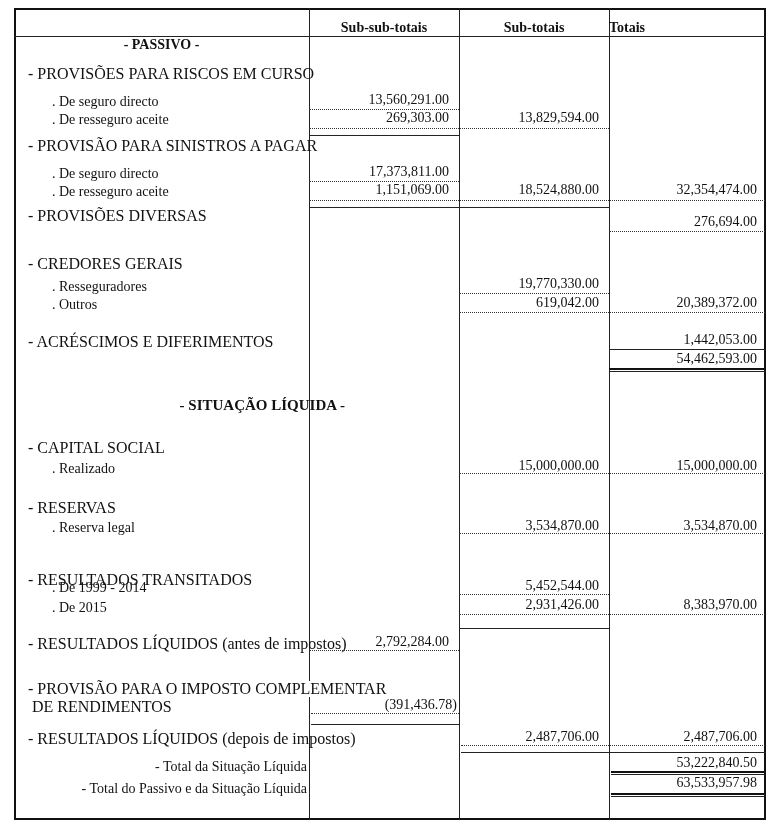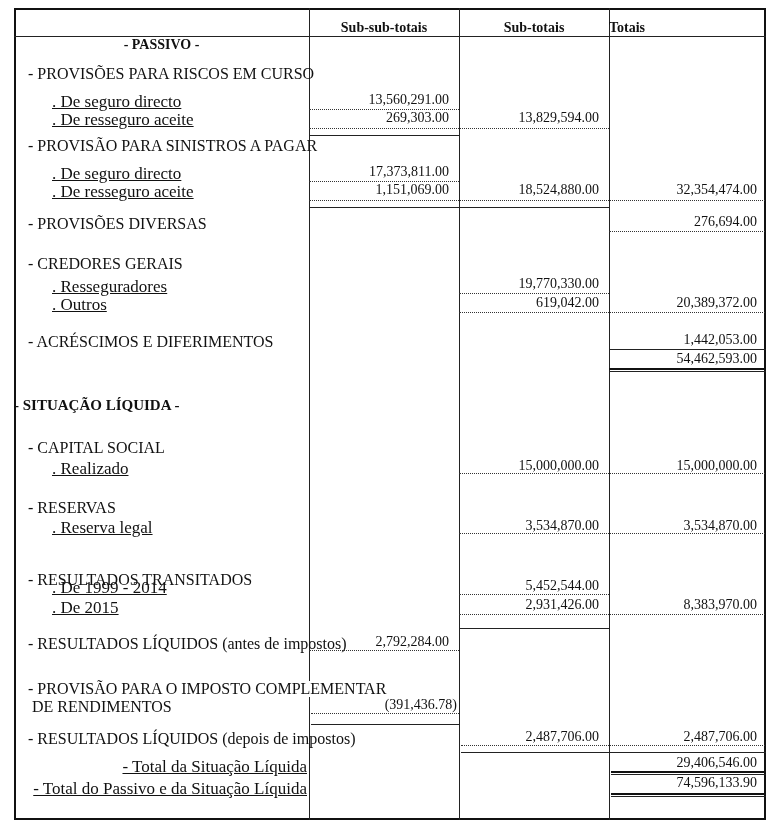--- a/index.html
+++ b/index.html
@@ -9,21 +9,21 @@
   .frame { position: absolute; left: 14px; top: 8px; width: 752px; height: 812px;
            border: 2px solid #111; box-sizing: border-box; }
   .vl { position: absolute; width: 0; border-left: 1.5px solid #222; }
   .hl { position: absolute; height: 0; border-top: 1.5px solid #222; }
   .hl.thick { border-top: 2px solid #111; }
   .dl { position: absolute; height: 0; border-top: 1px dotted #333; }
   .txt { position: absolute; white-space: nowrap; font-size: 13px; line-height: 16px; }
   .hdr { font-weight: bold; font-size: 14px; }
   .sec { font-weight: bold; font-size: 15px; }
   .num { text-align: right; font-size: 14px; }
-  .item { font-size: 17px; text-decoration: underline; }
+  .item { font-size: 14px; }
   .grp { font-size: 16px; }
 </style>
 </head>
 <body>
 
 <div class="sheet">
   <div class="frame"></div>
 
   <div class="vl" style="left:309px; top:8px; height:812px;"></div>
   <div class="vl" style="left:459px; top:8px; height:812px;"></div>
@@ -51,41 +51,41 @@
   <div class="txt item" style="left:52px; top:166px;">. De seguro directo</div>
   <div class="txt num" style="left:309px; width:140px; top:164px;">17,373,811.00</div>
   <div class="dl" style="left:309px; top:181px; width:150px;"></div>
   <div class="txt item" style="left:52px; top:184px;">. De resseguro aceite</div>
   <div class="txt num" style="left:309px; width:140px; top:182px;">1,151,069.00</div>
   <div class="txt num" style="left:459px; width:140px; top:182px;">18,524,880.00</div>
   <div class="txt num" style="left:609px; width:148px; top:182px;">32,354,474.00</div>
   <div class="dl" style="left:309px; top:200px; width:456px;"></div>
   <div class="hl" style="left:309px; top:207px; width:300px;"></div>
 
-  <div class="txt grp" style="left:28px; top:216px;">- PROVISÕES DIVERSAS</div>
+  <div class="txt grp" style="left:28px; top:208px;">- PROVISÕES DIVERSAS</div>
   <div class="txt num" style="left:609px; width:148px; top:214px;">276,694.00</div>
   <div class="dl" style="left:609px; top:231px; width:156px;"></div>
 
   <div class="txt grp" style="left:28px; top:256px;">- CREDORES GERAIS</div>
   <div class="txt item" style="left:52px; top:279px;">. Resseguradores</div>
   <div class="txt num" style="left:459px; width:140px; top:276px;">19,770,330.00</div>
   <div class="dl" style="left:459px; top:293px; width:150px;"></div>
   <div class="txt item" style="left:52px; top:297px;">. Outros</div>
   <div class="txt num" style="left:459px; width:140px; top:295px;">619,042.00</div>
   <div class="txt num" style="left:609px; width:148px; top:295px;">20,389,372.00</div>
   <div class="dl" style="left:459px; top:312px; width:306px;"></div>
 
   <div class="txt grp" style="left:28px; top:334px;">- ACRÉSCIMOS  E  DIFERIMENTOS</div>
   <div class="txt num" style="left:609px; width:148px; top:332px;">1,442,053.00</div>
   <div class="hl" style="left:609px; top:349px; width:157px;"></div>
   <div class="txt num" style="left:609px; width:148px; top:351px;">54,462,593.00</div>
   <div class="hl thick" style="left:609px; top:368px; width:157px;"></div>
   <div class="hl" style="left:609px; top:371px; width:157px;"></div>
 
-  <div class="txt sec" style="left:14px; width:295px; top:397px; text-align:left;">- SITUAÇÃO LÍQUIDA -</div>
+  <div class="txt sec" style="left:14px; width:295px; top:397px; text-align:right;padding-left:36px;">- SITUAÇÃO LÍQUIDA -</div>
 
   <div class="txt grp" style="left:28px; top:440px;">- CAPITAL SOCIAL</div>
   <div class="txt item" style="left:52px; top:436px;margin-top:25px;">. Realizado</div>
   <div class="txt num" style="left:459px; width:140px; top:458px;">15,000,000.00</div>
   <div class="txt num" style="left:609px; width:148px; top:458px;">15,000,000.00</div>
   <div class="dl" style="left:459px; top:473px; width:306px;"></div>
 
   <div class="txt grp" style="left:28px; top:500px;">- RESERVAS</div>
   <div class="txt item" style="left:52px; top:520px;">. Reserva legal</div>
   <div class="txt num" style="left:459px; width:140px; top:518px;">3,534,870.00</div>
@@ -112,21 +112,21 @@
   <div class="dl" style="left:311px; top:713px; width:148px;"></div>
   <div class="hl" style="left:311px; top:724px; width:148px;"></div>
 
   <div class="txt grp" style="left:28px; top:731px;">- RESULTADOS LÍQUIDOS (depois de impostos)</div>
   <div class="txt num" style="left:459px; width:140px; top:729px;">2,487,706.00</div>
   <div class="txt num" style="left:609px; width:148px; top:729px;">2,487,706.00</div>
   <div class="dl" style="left:461px; top:745px; width:304px;"></div>
   <div class="hl" style="left:461px; top:752px; width:305px;"></div>
 
   <div class="txt item" style="left:14px; width:293px; top:759px; text-align:right;">- Total da Situação Líquida</div>
-  <div class="txt num" style="left:609px; width:148px; top:755px;">29,406,546.00</div>
+  <div class="txt num" style="left:609px; width:148px; top:755px;">53,222,840.50</div>
   <div class="hl thick" style="left:611px; top:771px; width:155px;"></div>
   <div class="hl" style="left:611px; top:774px; width:155px;"></div>
 
   <div class="txt item" style="left:14px; width:293px; top:781px; text-align:right;">- Total do Passivo e da Situação Líquida</div>
-  <div class="txt num" style="left:609px; width:148px; top:775px;">74,596,133.90</div>
+  <div class="txt num" style="left:609px; width:148px; top:775px;">63,533,957.98</div>
   <div class="hl thick" style="left:611px; top:793px; width:155px;"></div>
   <div class="hl" style="left:611px; top:796px; width:155px;"></div>
 </div>
 
 </body></html>

